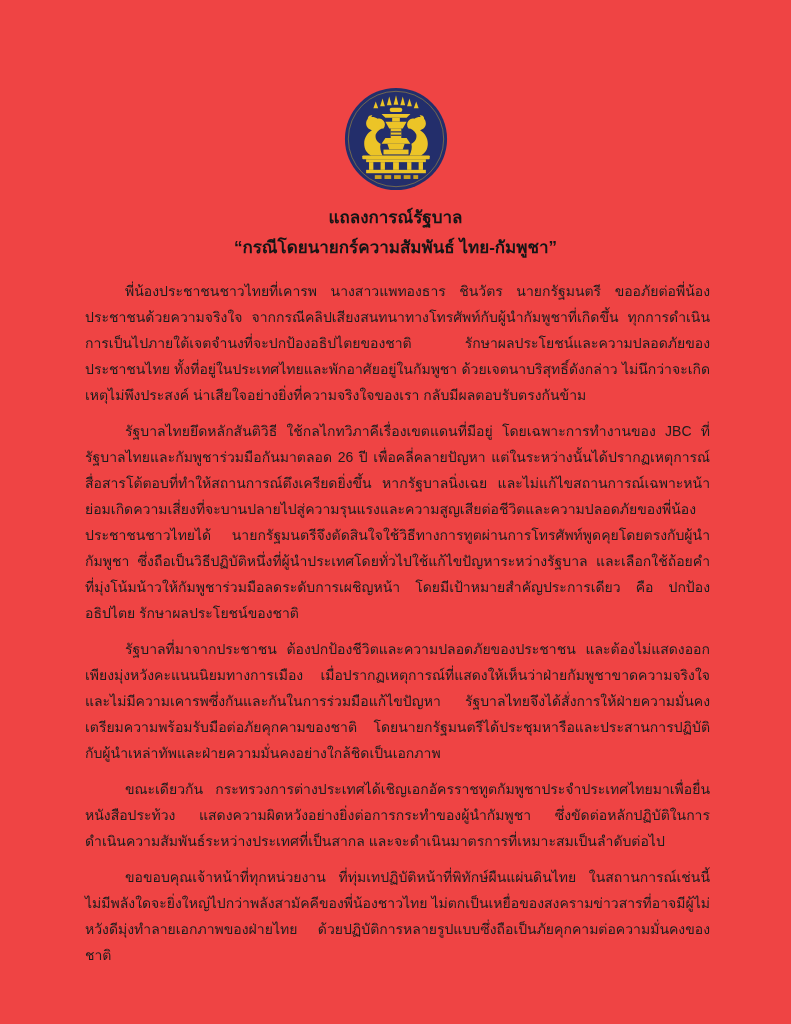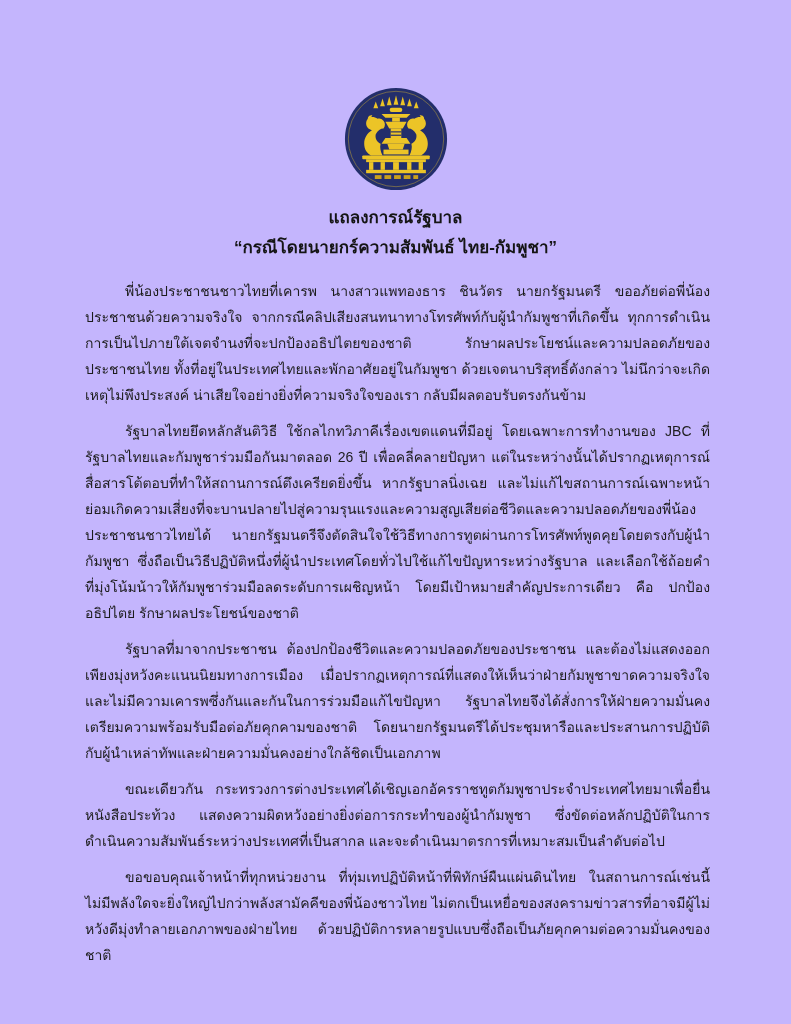--- a/index.html
+++ b/index.html
@@ -1,17 +1,17 @@
 <!DOCTYPE html>
 <html><head>
 <meta charset="utf-8">
 <style>
   html,body{margin:0;padding:0;background:#ffffff;}
   .page{
-    position:relative;width:791px;height:1024px;background:#c4b5fd;
+    position:relative;width:791px;height:1024px;background:#ef4444;
     font-family:"Liberation Sans","DejaVu Sans",sans-serif;color:#1d1d1d;overflow:hidden;
   }
   .seal{position:absolute;top:86px;left:50%;transform:translateX(-50%);width:106px;height:106px;}
   .seal svg{display:block;width:106px;height:106px;}
   .titleblock{position:absolute;top:203px;left:0;width:100%;text-align:center;}
   .title,.subtitle{font-size:17px;font-weight:bold;line-height:30px;color:#151515;}
   .content{position:absolute;top:270px;left:85px;width:625px;}
   .content p{
     margin:8px 0 10px 0;font-size:14px;line-height:26px;
     text-align:justify;text-indent:40px;word-break:normal;

